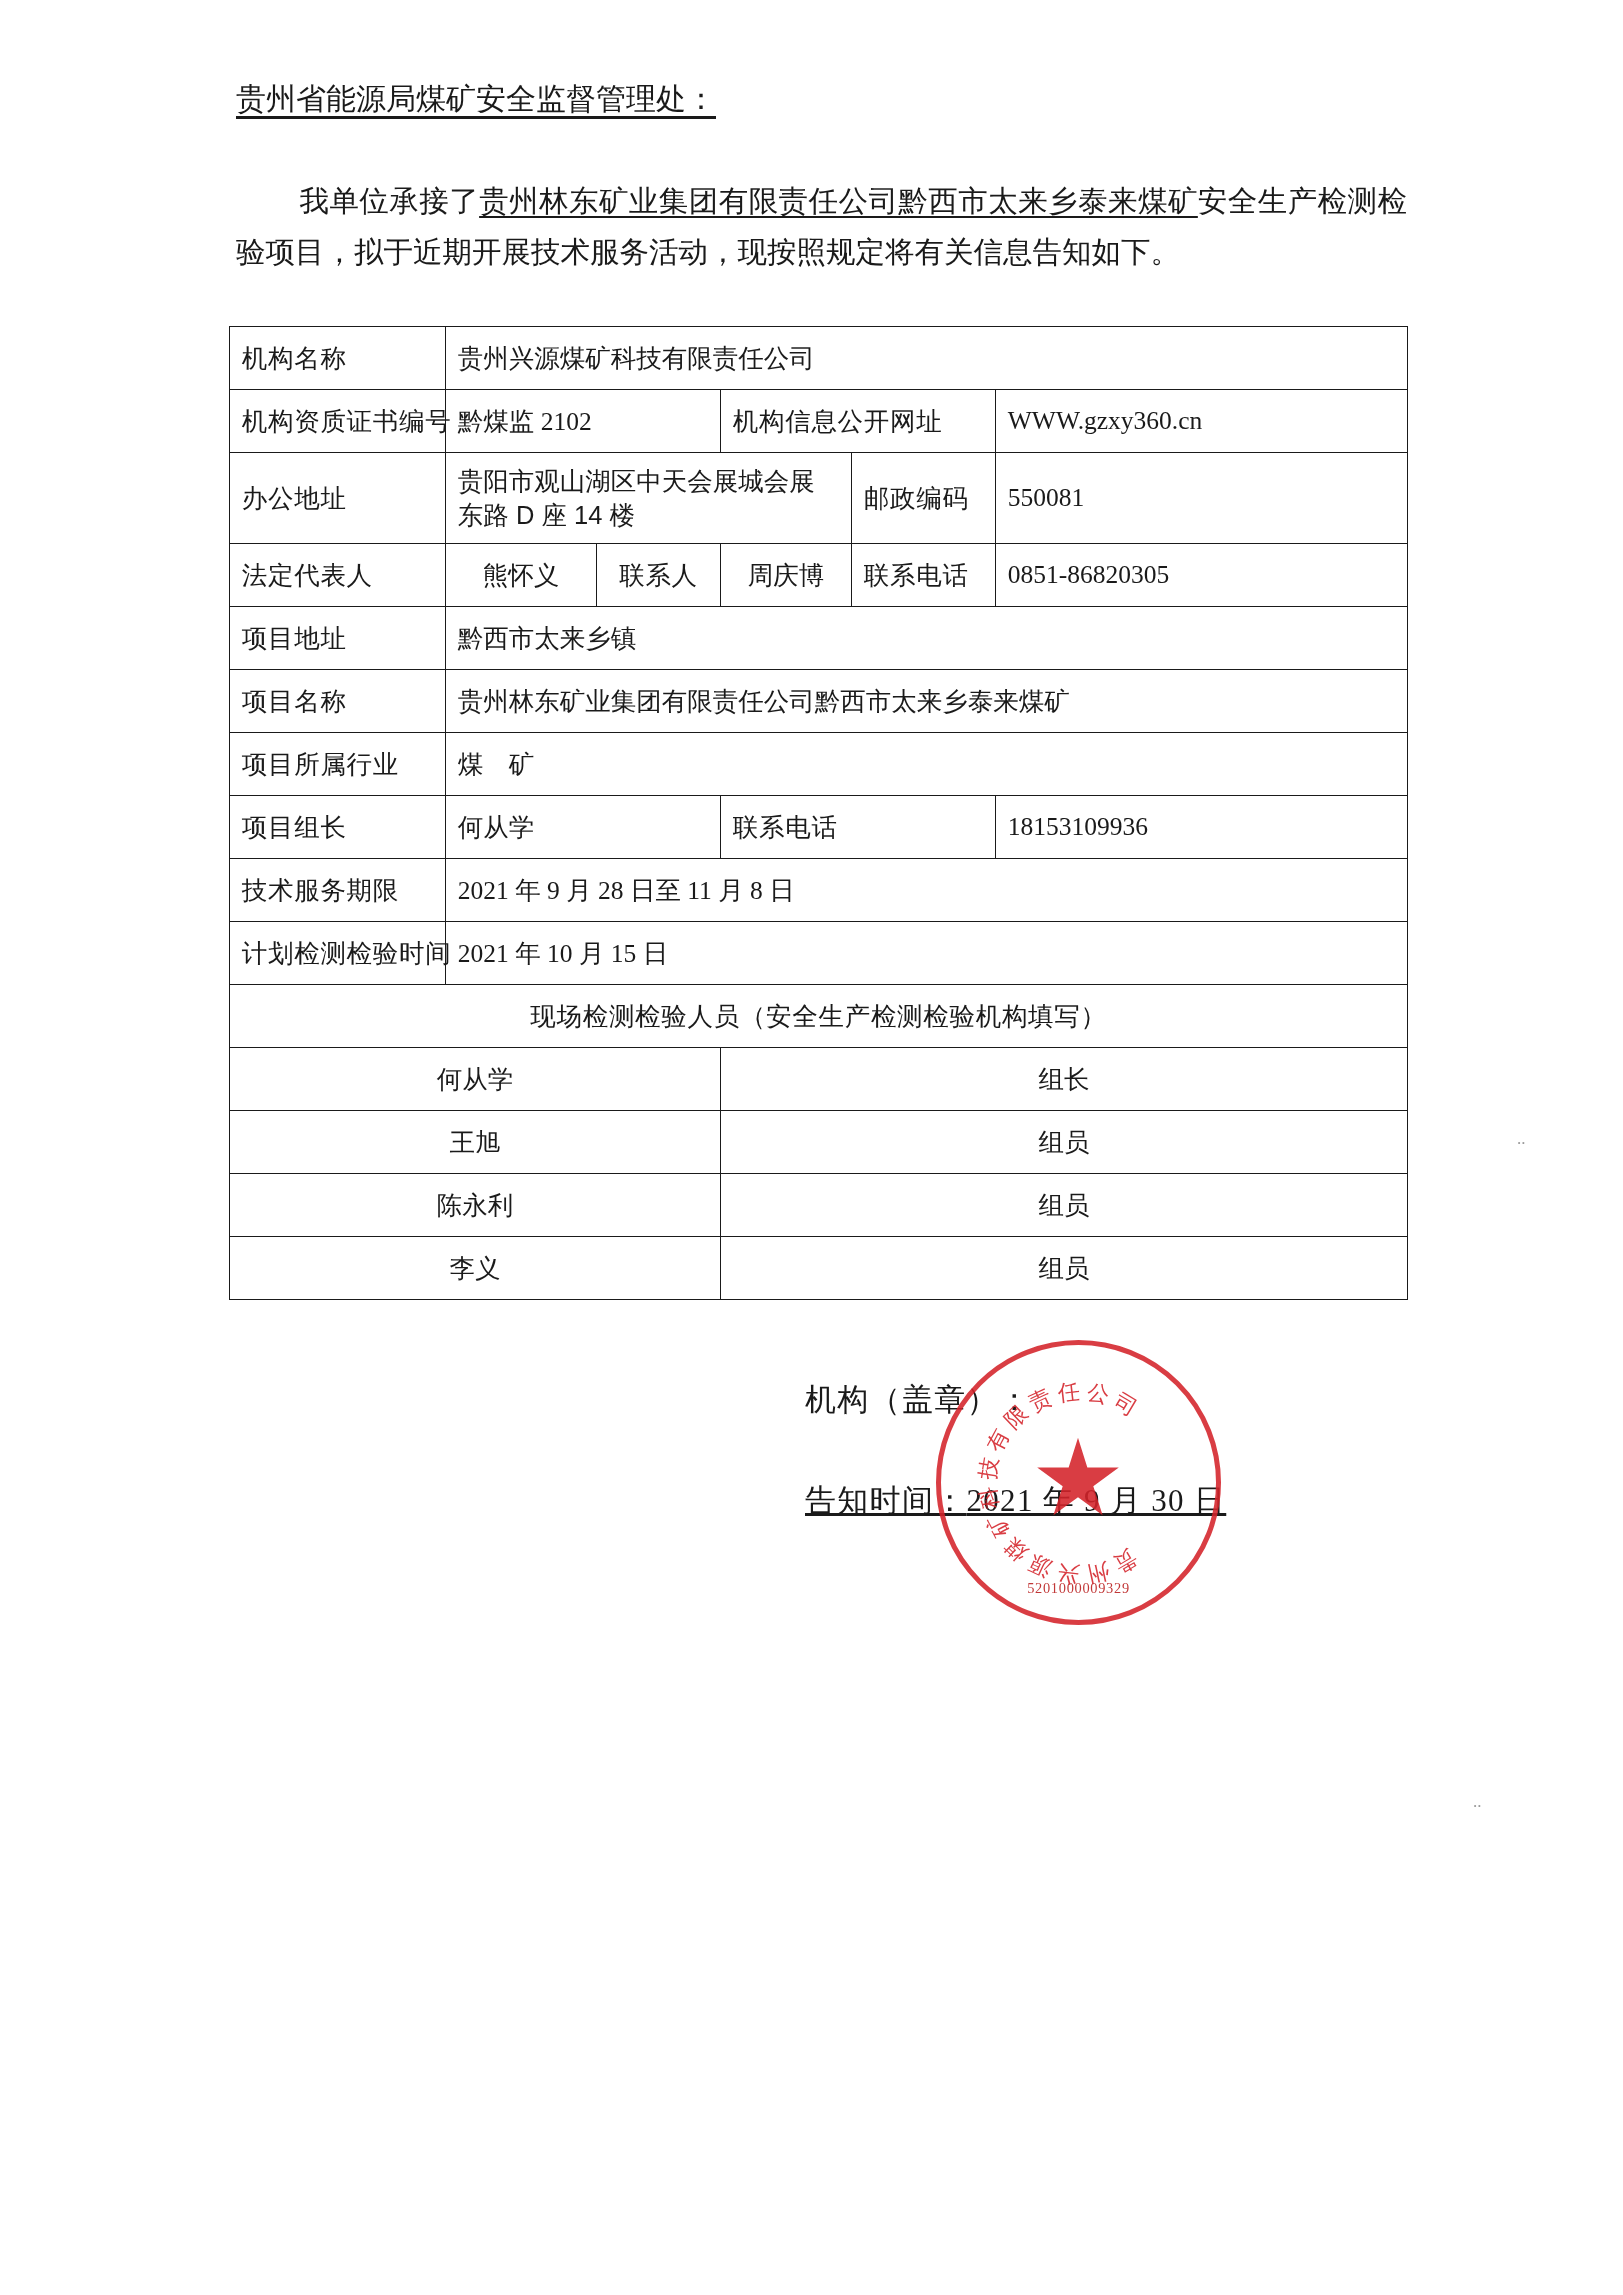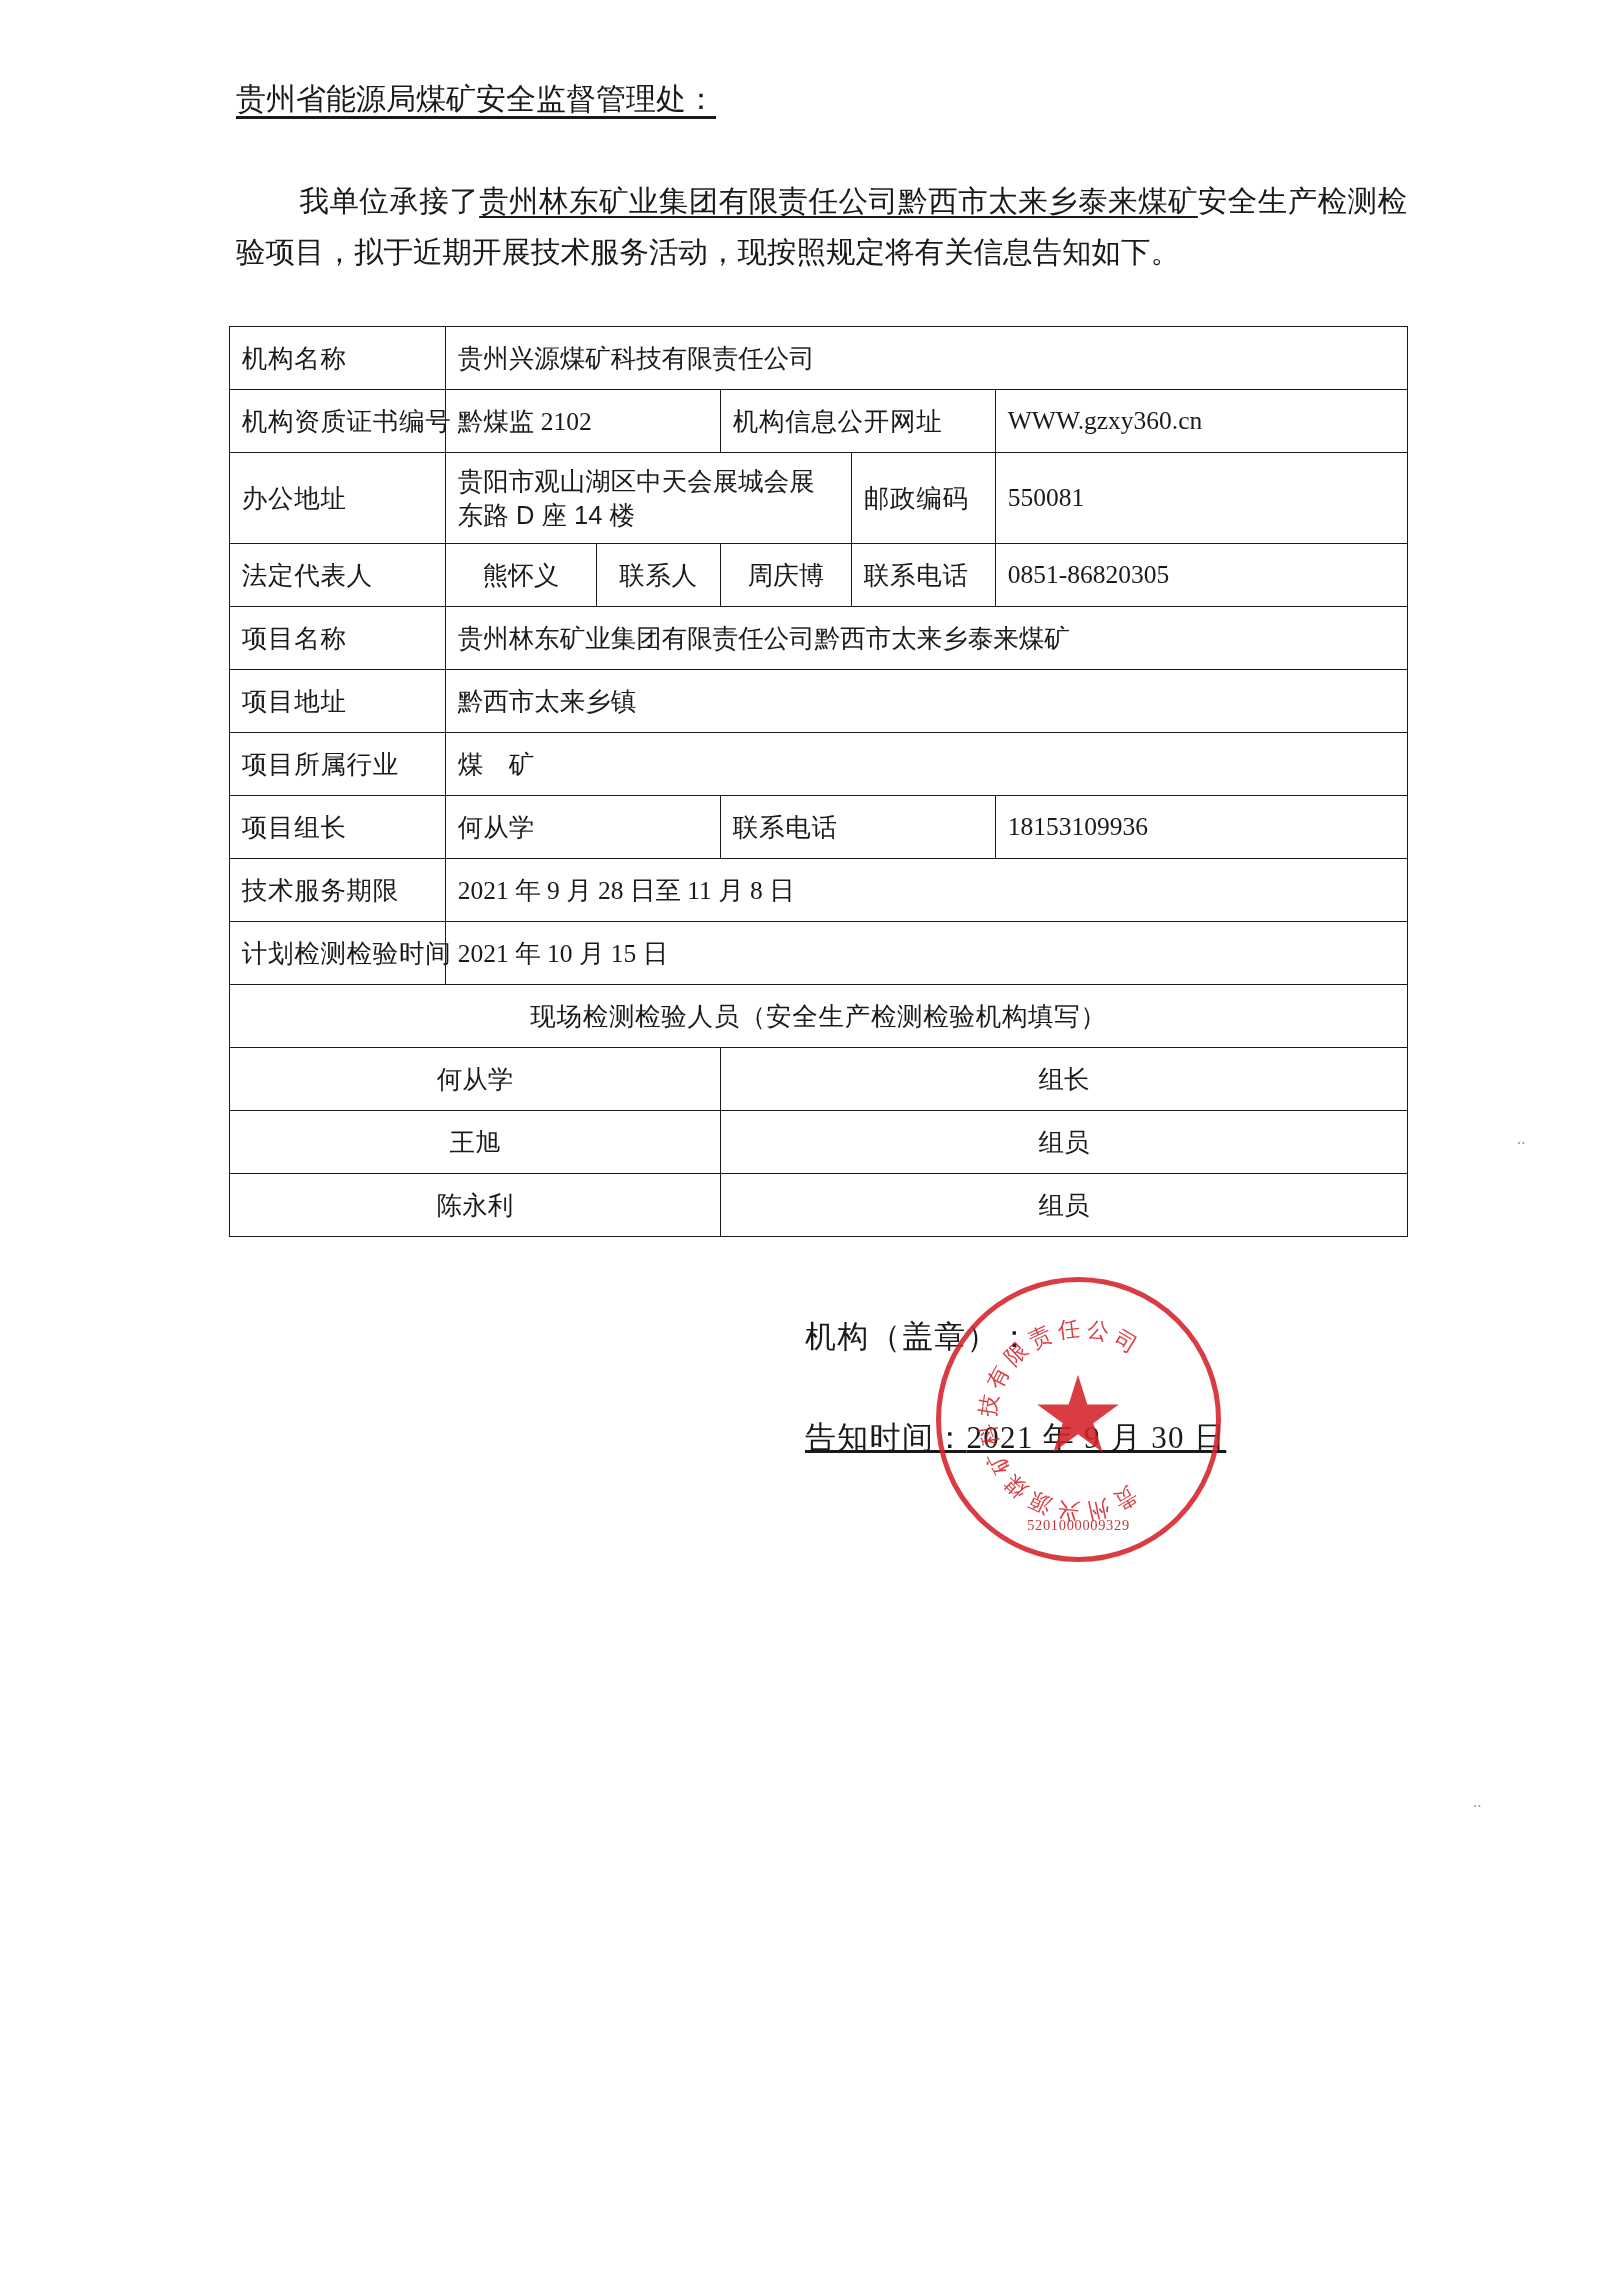--- a/index.html
+++ b/index.html
@@ -205,26 +205,26 @@
       </tr>
       <tr>
         <td class="label">法定代表人</td>
         <td class="val val-cjk center">熊怀义</td>
         <td class="label center">联系人</td>
         <td class="val val-cjk center">周庆博</td>
         <td class="label">联系电话</td>
         <td class="val">0851-86820305</td>
       </tr>
       <tr>
+        <td class="label">项目地址</td>
+        <td class="val val-cjk" colspan="5">黔西市太来乡镇</td>
+      </tr>
+      <tr>
         <td class="label">项目名称</td>
         <td class="val val-cjk" colspan="5">贵州林东矿业集团有限责任公司黔西市太来乡泰来煤矿</td>
-      </tr>
-      <tr>
-        <td class="label">项目地址</td>
-        <td class="val val-cjk" colspan="5">黔西市太来乡镇</td>
       </tr>
       <tr>
         <td class="label">项目所属行业</td>
         <td class="val val-cjk" colspan="5">煤　矿</td>
       </tr>
       <tr>
         <td class="label">项目组长</td>
         <td class="val val-cjk" colspan="2">何从学</td>
         <td class="label" colspan="2">联系电话</td>
         <td class="val">18153109936</td>
@@ -243,20 +243,24 @@
       <tr class="person-row">
         <td colspan="3">何从学</td>
         <td colspan="3">组长</td>
       </tr>
       <tr class="person-row">
         <td colspan="3">王旭</td>
         <td colspan="3">组员</td>
       </tr>
       <tr class="person-row">
         <td colspan="3">陈永利</td>
+        <td colspan="3">组员</td>
+      </tr>
+      <tr class="person-row">
+        <td colspan="3">李义</td>
         <td colspan="3">组员</td>
       </tr>
     </tbody>
   </table>
 
   <div class="sign-area">
     <div class="sign-line">机构（盖章）：</div>
     <div class="sign-line2">
       <span>告知时间：</span><span class="num">2021 年  9 月 30 日</span>
     </div>

